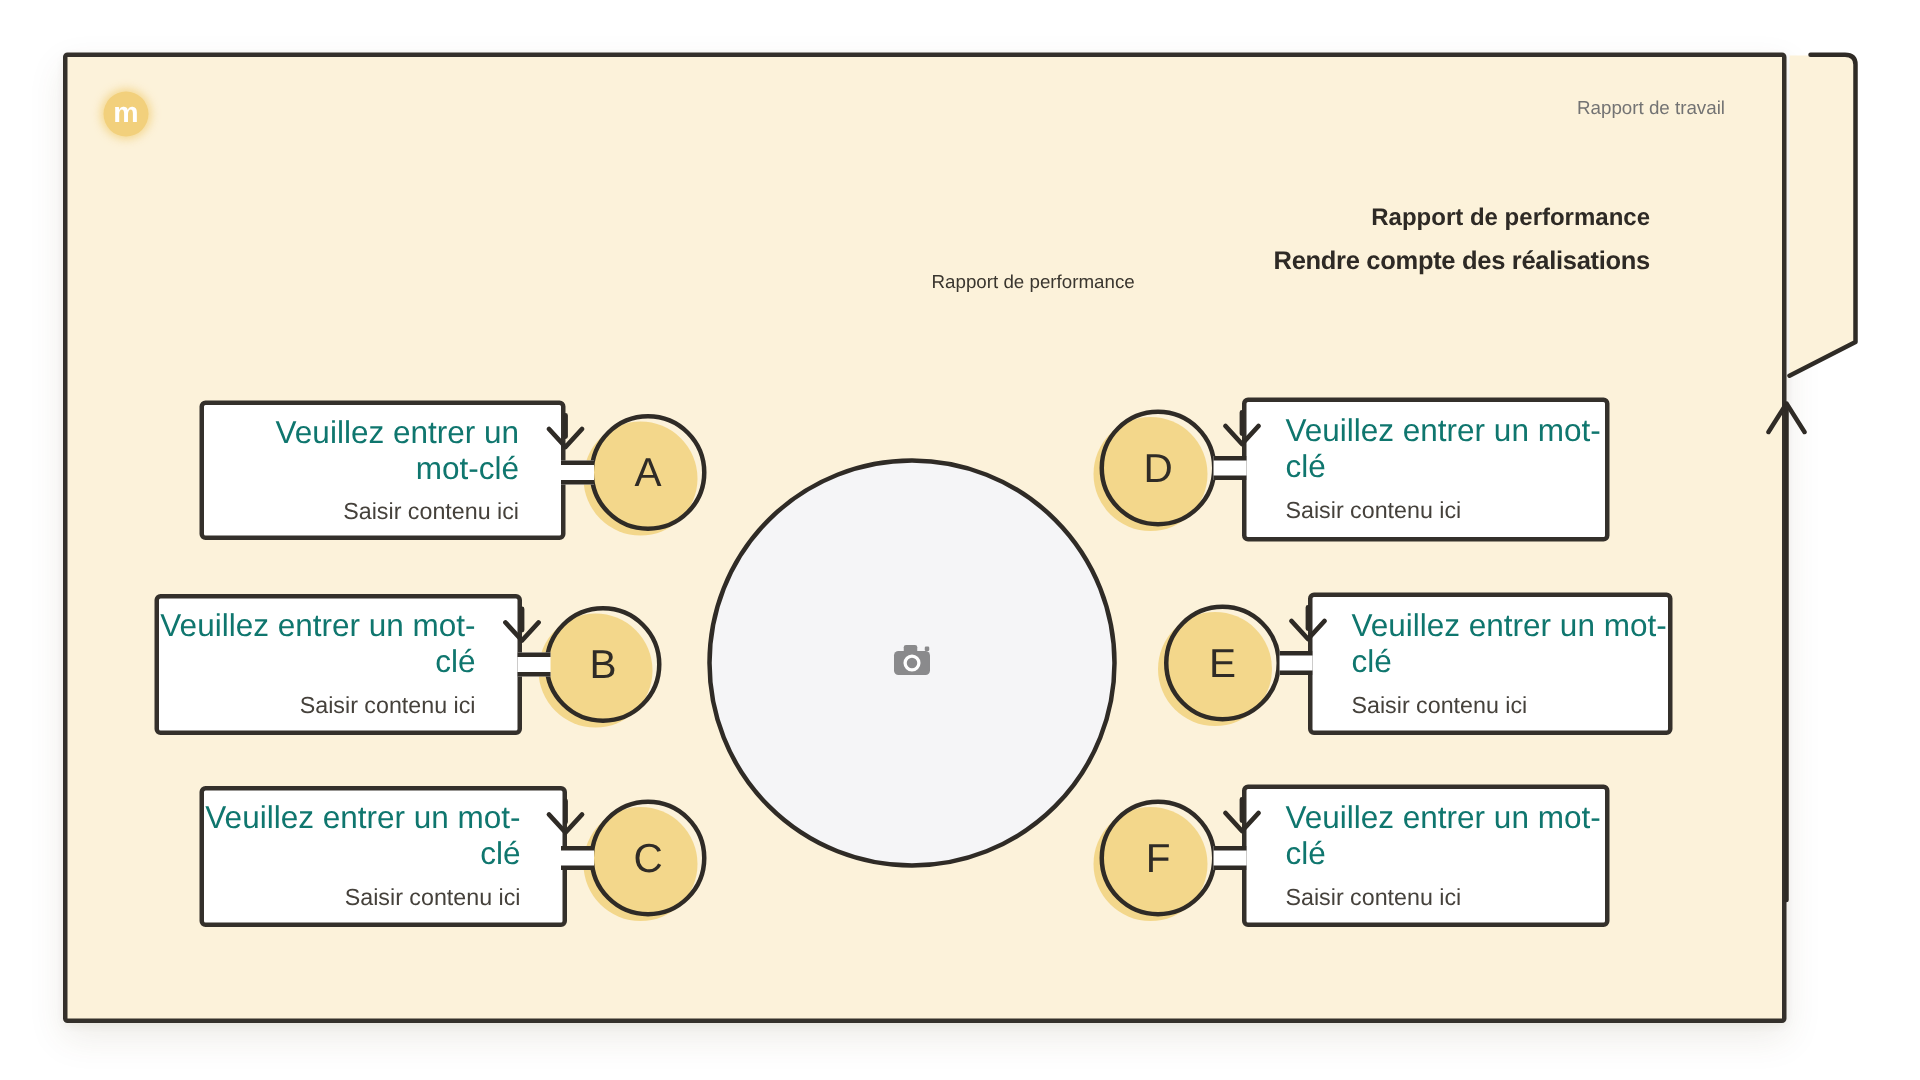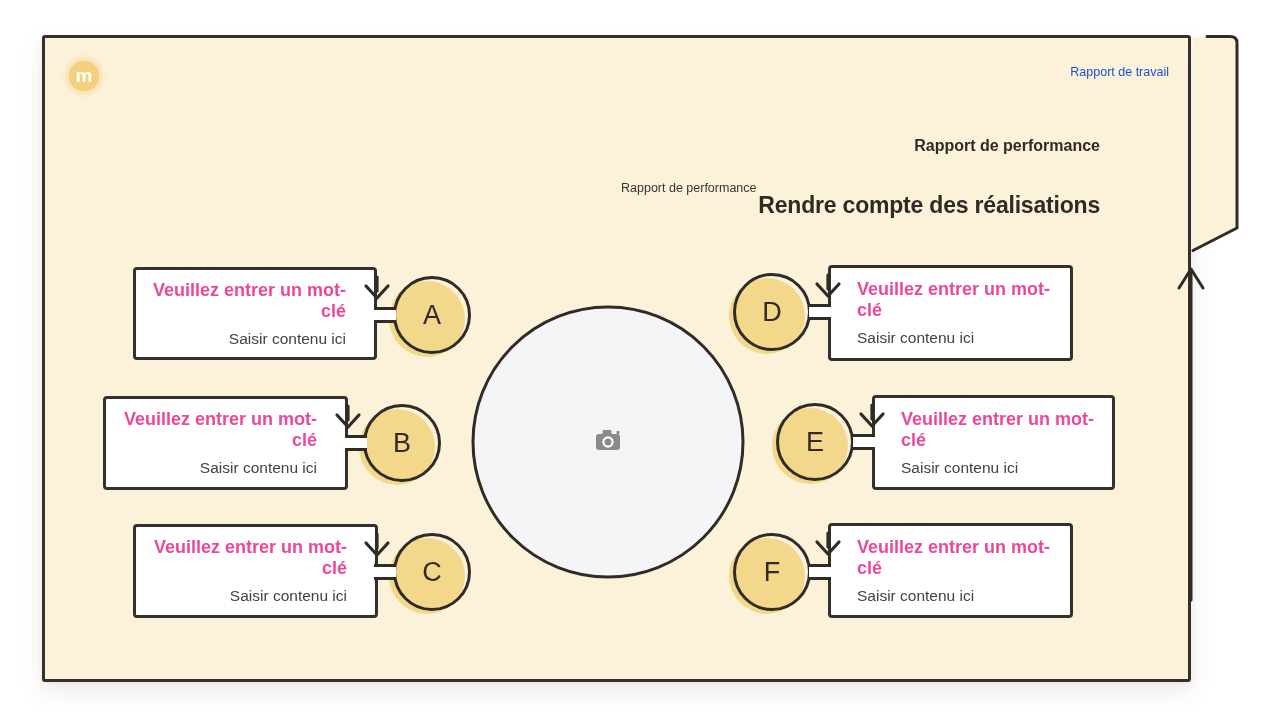--- a/index.html
+++ b/index.html
@@ -15,39 +15,39 @@
 
   #decor { position:absolute; left:0; top:0; width:1280px; height:720px; pointer-events:none; }
 
   .logo {
     position:absolute; left:69px; top:61px; width:30px; height:30px; border-radius:50%;
     background:#F2D07C; box-shadow:0 0 6px 2px rgba(242,208,124,0.75);
     display:flex; align-items:center; justify-content:center;
   }
   .logo span { color:#FFFFFF; font-weight:bold; font-size:19px; line-height:1; transform:translateY(-1px); }
 
-  .corner-label { position:absolute; right:111px; top:65px; font-size:12.5px; color:#1d4ed8; }
+  .corner-label { position:absolute; right:130px; top:65px; font-size:12.5px; color:#737373; }
   .ghost-label  { position:absolute; left:621px; top:181px; font-size:12.5px; color:#3A362F; z-index:1; }
   .subtitle { position:absolute; right:180px; top:137px; font-size:16px; font-weight:bold; color:#2E2A25; z-index:2; }
-  .title    { position:absolute; right:180px; top:192px; font-size:23px; font-weight:bold; color:#2E2A25; letter-spacing:-0.2px; z-index:2;margin-left:40px; }
+  .title    { position:absolute; right:180px; top:164px; font-size:17px; font-weight:bold; color:#2E2A25; letter-spacing:-0.2px; z-index:2;margin-left:40px; }
 
   .blob { position:absolute; width:76px; height:76px; border-radius:50%; background:#F3D78B; }
   .badge {
     position:absolute; width:78px; height:78px; border-radius:50%; border:3px solid #2F2B26;
     display:flex; align-items:center; justify-content:center;
   }
   .badge span { font-size:27px; font-weight:500; color:#2F2B26; }
 
   .node-box {
     position:absolute; background:#FFFFFF; border:3px solid #34302B; border-radius:4px;
     display:flex; flex-direction:column; justify-content:center; gap:8px;
   }
   .node-box.left-side  { align-items:flex-end; padding-right:28px; text-align:right; }
   .node-box.right-side { align-items:flex-start; padding-left:26px; text-align:left; }
-  .kw { font-size:18px; font-weight:bold; color:#ec4899; }
+  .kw { font-size:21px; font-weight:normal; color:#0f766e; }
   .ct { font-size:15.5px; color:#45413B;text-align:right; }
 
   .neck {
     position:absolute; width:22px; height:16px; background:#FFFFFF;
     border-top:3px solid #2F2B26; border-bottom:3px solid #2F2B26;
   }
   .arr { position:absolute; width:30px; height:26px; }
 </style>
 </head>
 <body>

